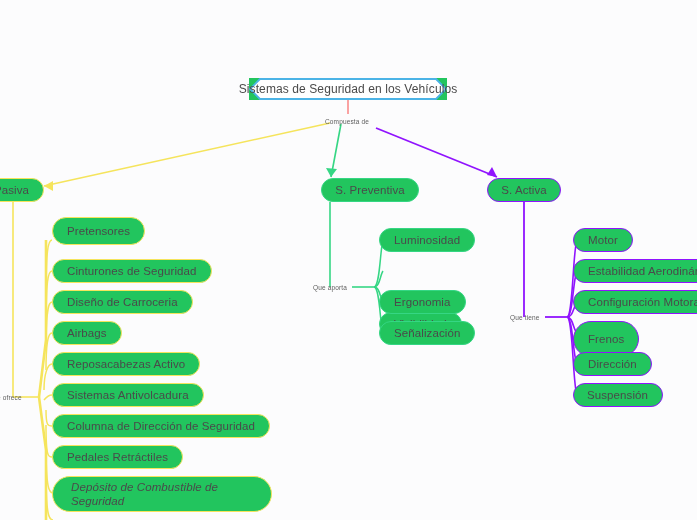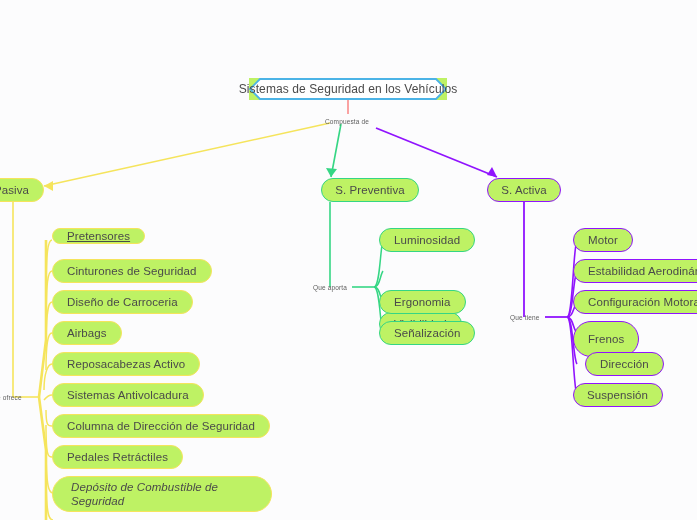--- a/index.html
+++ b/index.html
@@ -19,21 +19,21 @@
     position: absolute;
     left: 0;
     top: 0;
     width: 697px;
     height: 520px;
     pointer-events: none;
   }
   .node {
     position: absolute;
     box-sizing: border-box;
-    background: #bef264;
+    background: #22c55e;
     color: #4a4a4a;
     display: flex;
     align-items: center;
     white-space: nowrap;
     font-size: 11.5px;
     letter-spacing: .1px;
     z-index: 3;
   }
   .node.rounded {
     border-width: 1.6px;
@@ -130,21 +130,21 @@
     <span class="root-label">Sistemas de Seguridad en los Vehículos</span>
   </div>
 
   <div class="edge-label" style="left:325px; top:118px;">Compuesta de</div>
 
   <div class="node rounded" style="left:-34px; top:178px; width:78px; height:24px; border-color:#f5e45c; justify-content:flex-end;">
     <span>S. Pasiva</span>
   </div>
   <div class="edge-label" style="left:-12px; top:394px;">Que ofrece</div>
 
-  <div class="node rounded" style="left:52px; top:228px; height:16px; border-color:#f5e45c;text-decoration:underline;">
+  <div class="node rounded" style="left:52px; top:217px; height:28px; border-color:#f5e45c;">
     <span>Pretensores</span>
   </div>
   <div class="node rounded" style="left:52px; top:259px; height:24px; border-color:#f5e45c;">
     <span>Cinturones de Seguridad</span>
   </div>
   <div class="node rounded" style="left:52px; top:290px; height:24px; border-color:#f5e45c;">
     <span>Diseño de Carroceria</span>
   </div>
   <div class="node rounded" style="left:52px; top:321px; height:24px; border-color:#f5e45c;">
     <span>Airbags</span>
@@ -193,20 +193,20 @@
   </div>
   <div class="node rounded" style="left:573px; top:259px; height:24px; border-color:#9013fe;">
     <span>Estabilidad Aerodinámica</span>
   </div>
   <div class="node rounded" style="left:573px; top:290px; height:24px; border-color:#9013fe;">
     <span>Configuración Motora</span>
   </div>
   <div class="node rounded" style="left:573px; top:321px; height:36px; border-color:#9013fe;">
     <span>Frenos</span>
   </div>
-  <div class="node rounded" style="left:573px; top:352px; height:24px; border-color:#9013fe;margin-left:12px;">
+  <div class="node rounded" style="left:573px; top:352px; height:24px; border-color:#9013fe;">
     <span>Dirección</span>
   </div>
   <div class="node rounded" style="left:573px; top:383px; height:24px; border-color:#9013fe;padding-left:13px;">
     <span>Suspensión</span>
   </div>
 
 </div>
 
 </body></html>

